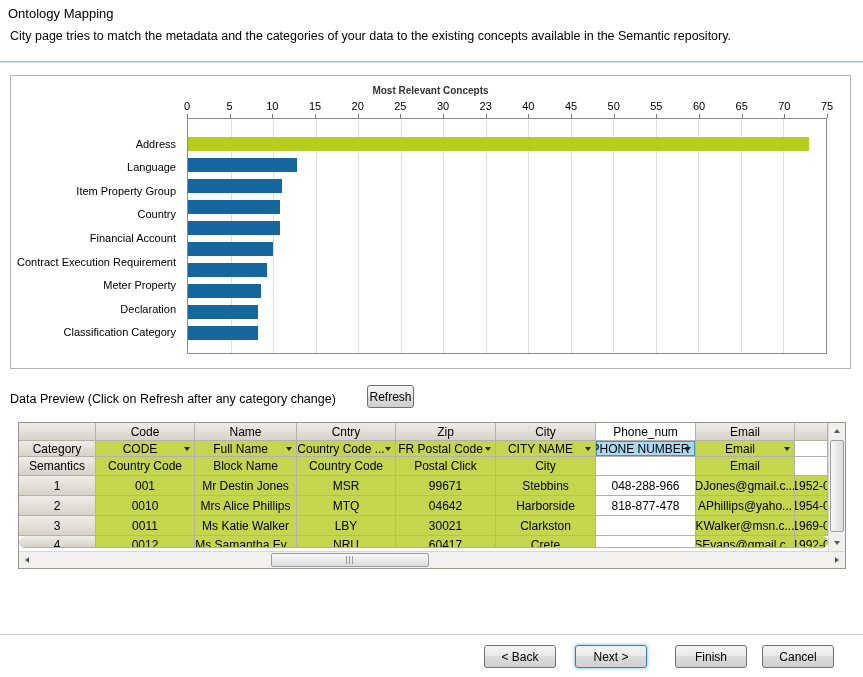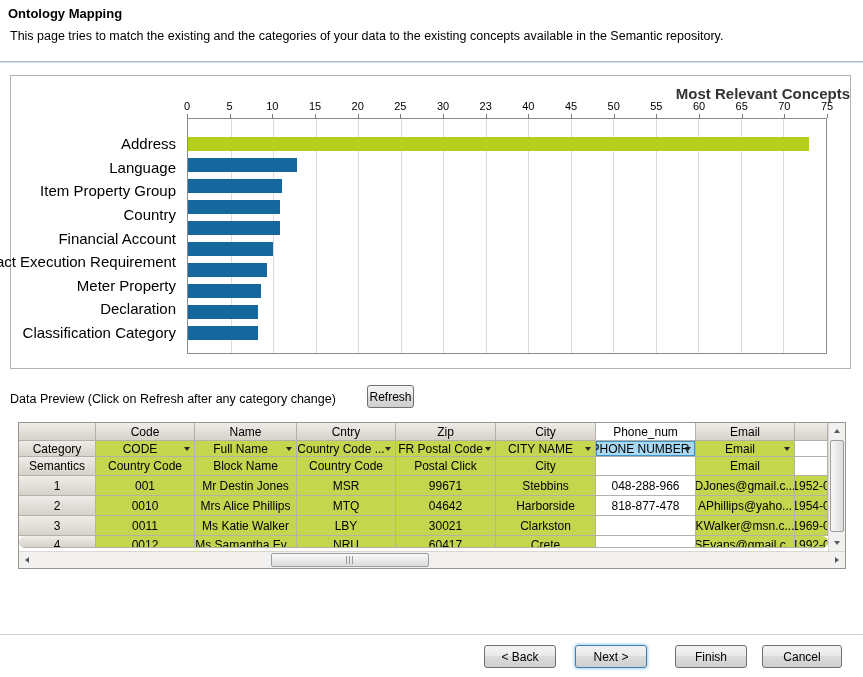--- a/index.html
+++ b/index.html
@@ -1,37 +1,37 @@
 <!DOCTYPE html>
 <html><head>
 <meta charset="utf-8">
 <style>
   html,body{margin:0;padding:0;background:#ffffff;}
   .screen{position:relative;width:863px;height:677px;background:#ffffff;font-family:"Liberation Sans",sans-serif;color:#000;overflow:hidden;}
 
-  .page-title{position:absolute;left:8px;top:6px;font-size:13px;font-weight:bold;}
+  .page-title{position:absolute;left:8px;top:6px;font-size:13px;font-weight:normal;}
   .desc{position:absolute;left:10px;font-size:12.5px;white-space:nowrap;}
   .desc1{top:29px;}
   .desc2{top:44px;}
   .header-sep{position:absolute;left:0;top:61px;width:100%;height:2px;background:linear-gradient(to bottom,#9bb3c6,#e3ecf3);}
 
   
   .chart-panel{position:absolute;left:10px;top:75px;width:841px;height:294px;background:#fff;border:1px solid #b3b3b3;box-sizing:border-box;}
-  .chart-title{position:absolute;left:0;top:9px;width:100%;text-align:right;font-size:15px;font-weight:bold;color:#333;}
+  .chart-title{position:absolute;left:0;top:9px;width:100%;text-align:center;font-size:10px;font-weight:bold;color:#333;}
   .xlabels{position:absolute;left:176px;top:24px;width:640px;height:13px;font-size:11px;}
   .xtick-label{position:absolute;top:0;transform:translateX(-50%);}
   .tickmarks{position:absolute;left:176px;top:38px;width:640px;height:4px;}
   .tickmark{position:absolute;top:0;width:1px;height:4px;background:#7a7a7a;}
   .plot{position:absolute;left:176px;top:42px;width:640px;height:236px;border:1px solid #8c8c8c;box-sizing:border-box;background:#fff;}
   .gridlines{position:absolute;left:0;top:0;right:0;bottom:0;}
   .gridline{position:absolute;top:0;bottom:0;width:1px;background:#dcdcdc;}
   .bars{position:absolute;left:0;top:0;right:0;bottom:0;display:flex;flex-direction:column;padding:14px 0 10px 0;box-sizing:border-box;}
   .bar-slot{flex:1;display:flex;align-items:center;}
   .bar{height:14px;}
-  .ylabels{position:absolute;left:0;top:42px;width:170px;height:236px;display:flex;flex-direction:column;padding:14px 0 10px 0;box-sizing:border-box;font-size:15px;}
+  .ylabels{position:absolute;left:0;top:42px;width:170px;height:236px;display:flex;flex-direction:column;padding:14px 0 10px 0;box-sizing:border-box;font-size:11px;}
   .ylabel{flex:1;display:flex;align-items:center;justify-content:flex-end;padding-right:5px;white-space:nowrap;}
 
   
   .preview-label{position:absolute;left:10px;top:392px;font-size:12.5px;}
   .btn{position:absolute;height:23px;padding:0;font-family:"Liberation Sans",sans-serif;font-size:12px;color:#000;border:1px solid #707070;border-radius:3px;background:linear-gradient(to bottom,#f2f2f2 0%,#ebebeb 45%,#dddddd 46%,#cfcfcf 100%);text-align:center;line-height:20px;cursor:default;}
   .btn.default{border-color:#3c7fb1;box-shadow:0 0 3px 1px #9ecfed;}
   .refresh-btn{left:367px;top:385px;width:47px;}
 
   
   .tbl{position:absolute;left:18px;top:422px;width:828px;height:147px;border:1px solid #98958c;box-sizing:border-box;background:#fff;}
@@ -66,29 +66,29 @@
   .tri-down{border-left:3.5px solid transparent;border-right:3.5px solid transparent;border-top:4px solid #5a5a5a;}
   .hthumb{position:absolute;left:252px;top:1px;height:14px;width:158px;background:linear-gradient(to bottom,#f8f8f8,#dcdcdc);border:1px solid #9d9d9d;border-radius:2px;box-sizing:border-box;display:flex;align-items:center;justify-content:center;}
   .grip{width:8px;height:8px;background:repeating-linear-gradient(to right,#9a9a9a 0 1px,transparent 1px 3px);}
   .vthumb{position:absolute;top:17px;left:1px;right:1px;height:92px;background:linear-gradient(to right,#f8f8f8,#dcdcdc);border:1px solid #9d9d9d;border-radius:2px;box-sizing:border-box;}
 
   
   .footer-sep{position:absolute;left:0;top:634px;width:100%;height:1px;background:#cfcfcf;}
   .btn-back{left:484px;top:645px;width:72px;}
   .btn-next{left:575px;top:645px;width:72px;}
   .btn-finish{left:675px;top:645px;width:72px;}
-  .btn-cancel{left:762px;top:645px;width:80px;}
+  .btn-cancel{left:762px;top:645px;width:72px;}
 </style>
 </head>
 <body>
 
 <div class="screen">
 
   <div class="page-title">Ontology Mapping</div>
-  <div class="desc desc1">This page tries to match the existing and the categories of your data to the existing concepts available in the Semantic repository.</div>
+  <div class="desc desc1">City page tries to match the metadata and the categories of your data to the existing concepts available in the Semantic repository.</div>
   <div class="header-sep"></div>
 
   <div class="chart-panel">
     <div class="chart-title">Most Relevant Concepts</div>
     <div class="xlabels" id="xlabels">
         <div class="xtick-label" style="left: 0%;">0</div>
         <div class="xtick-label" style="left: 6.66667%;">5</div>
         <div class="xtick-label" style="left: 13.3333%;">10</div>
         <div class="xtick-label" style="left: 20%;">15</div>
         <div class="xtick-label" style="left: 26.6667%;">20</div>

